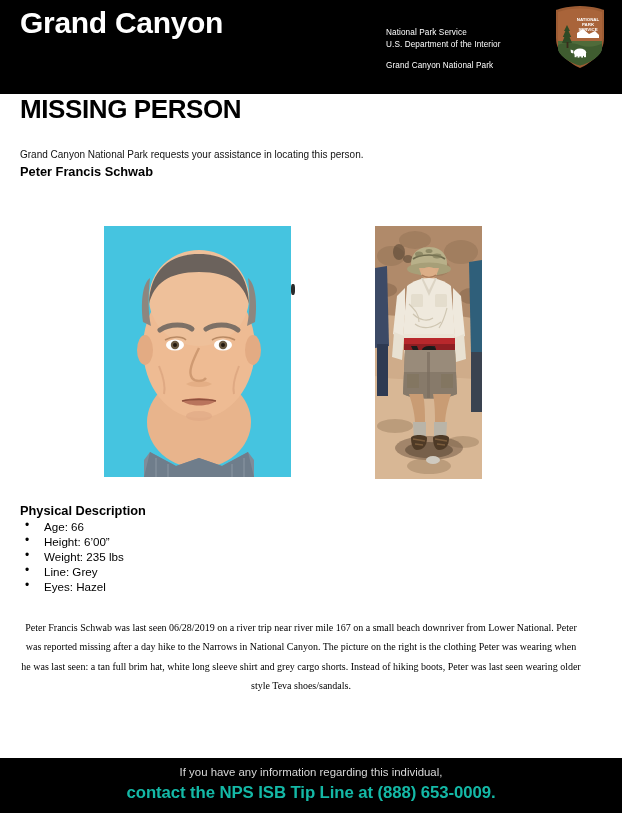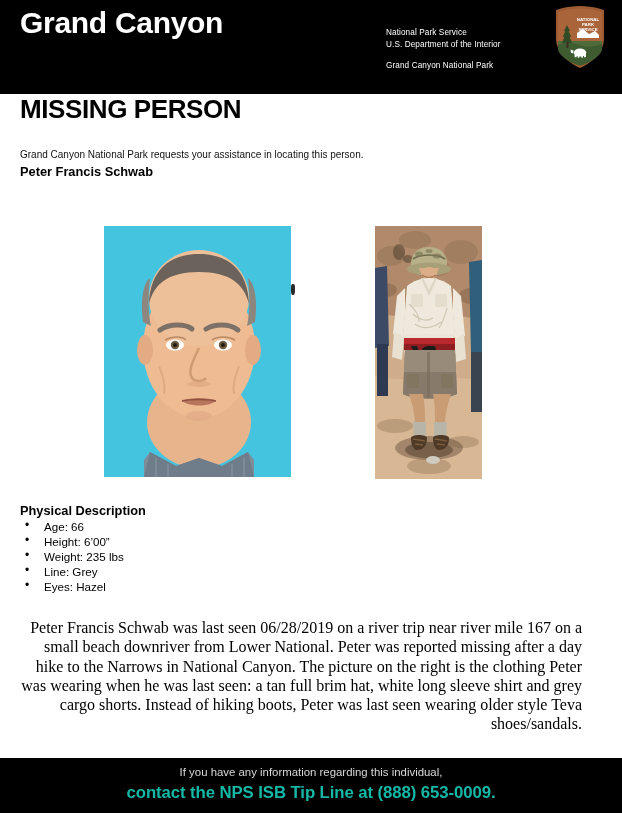--- a/index.html
+++ b/index.html
@@ -74,22 +74,22 @@
   .pd-list li { position:relative; padding-left:24px; }
   .pd-list li::before {
     content:"\2022"; position:absolute; left:5px; top:-1px;
     font-size:12px;
   }
 
   
   .narrative {
     position:absolute; left:20px; top:618px; width:562px;
     font-family:"Liberation Serif", serif;
-    font-size:16px; line-height:19.3px;
-    text-align:right; color:#000;
+    font-size:10px; line-height:19.3px;
+    text-align:center; color:#000;
   }
 
   
   .footer {
     position:absolute; left:0; top:758px; width:622px; height:55px;
     background:#000000; text-align:center;
   }
   .footer-line1 {
     position:absolute; left:0; top:8px; width:622px;
     color:#d8d8d8; font-size:11.4px;

